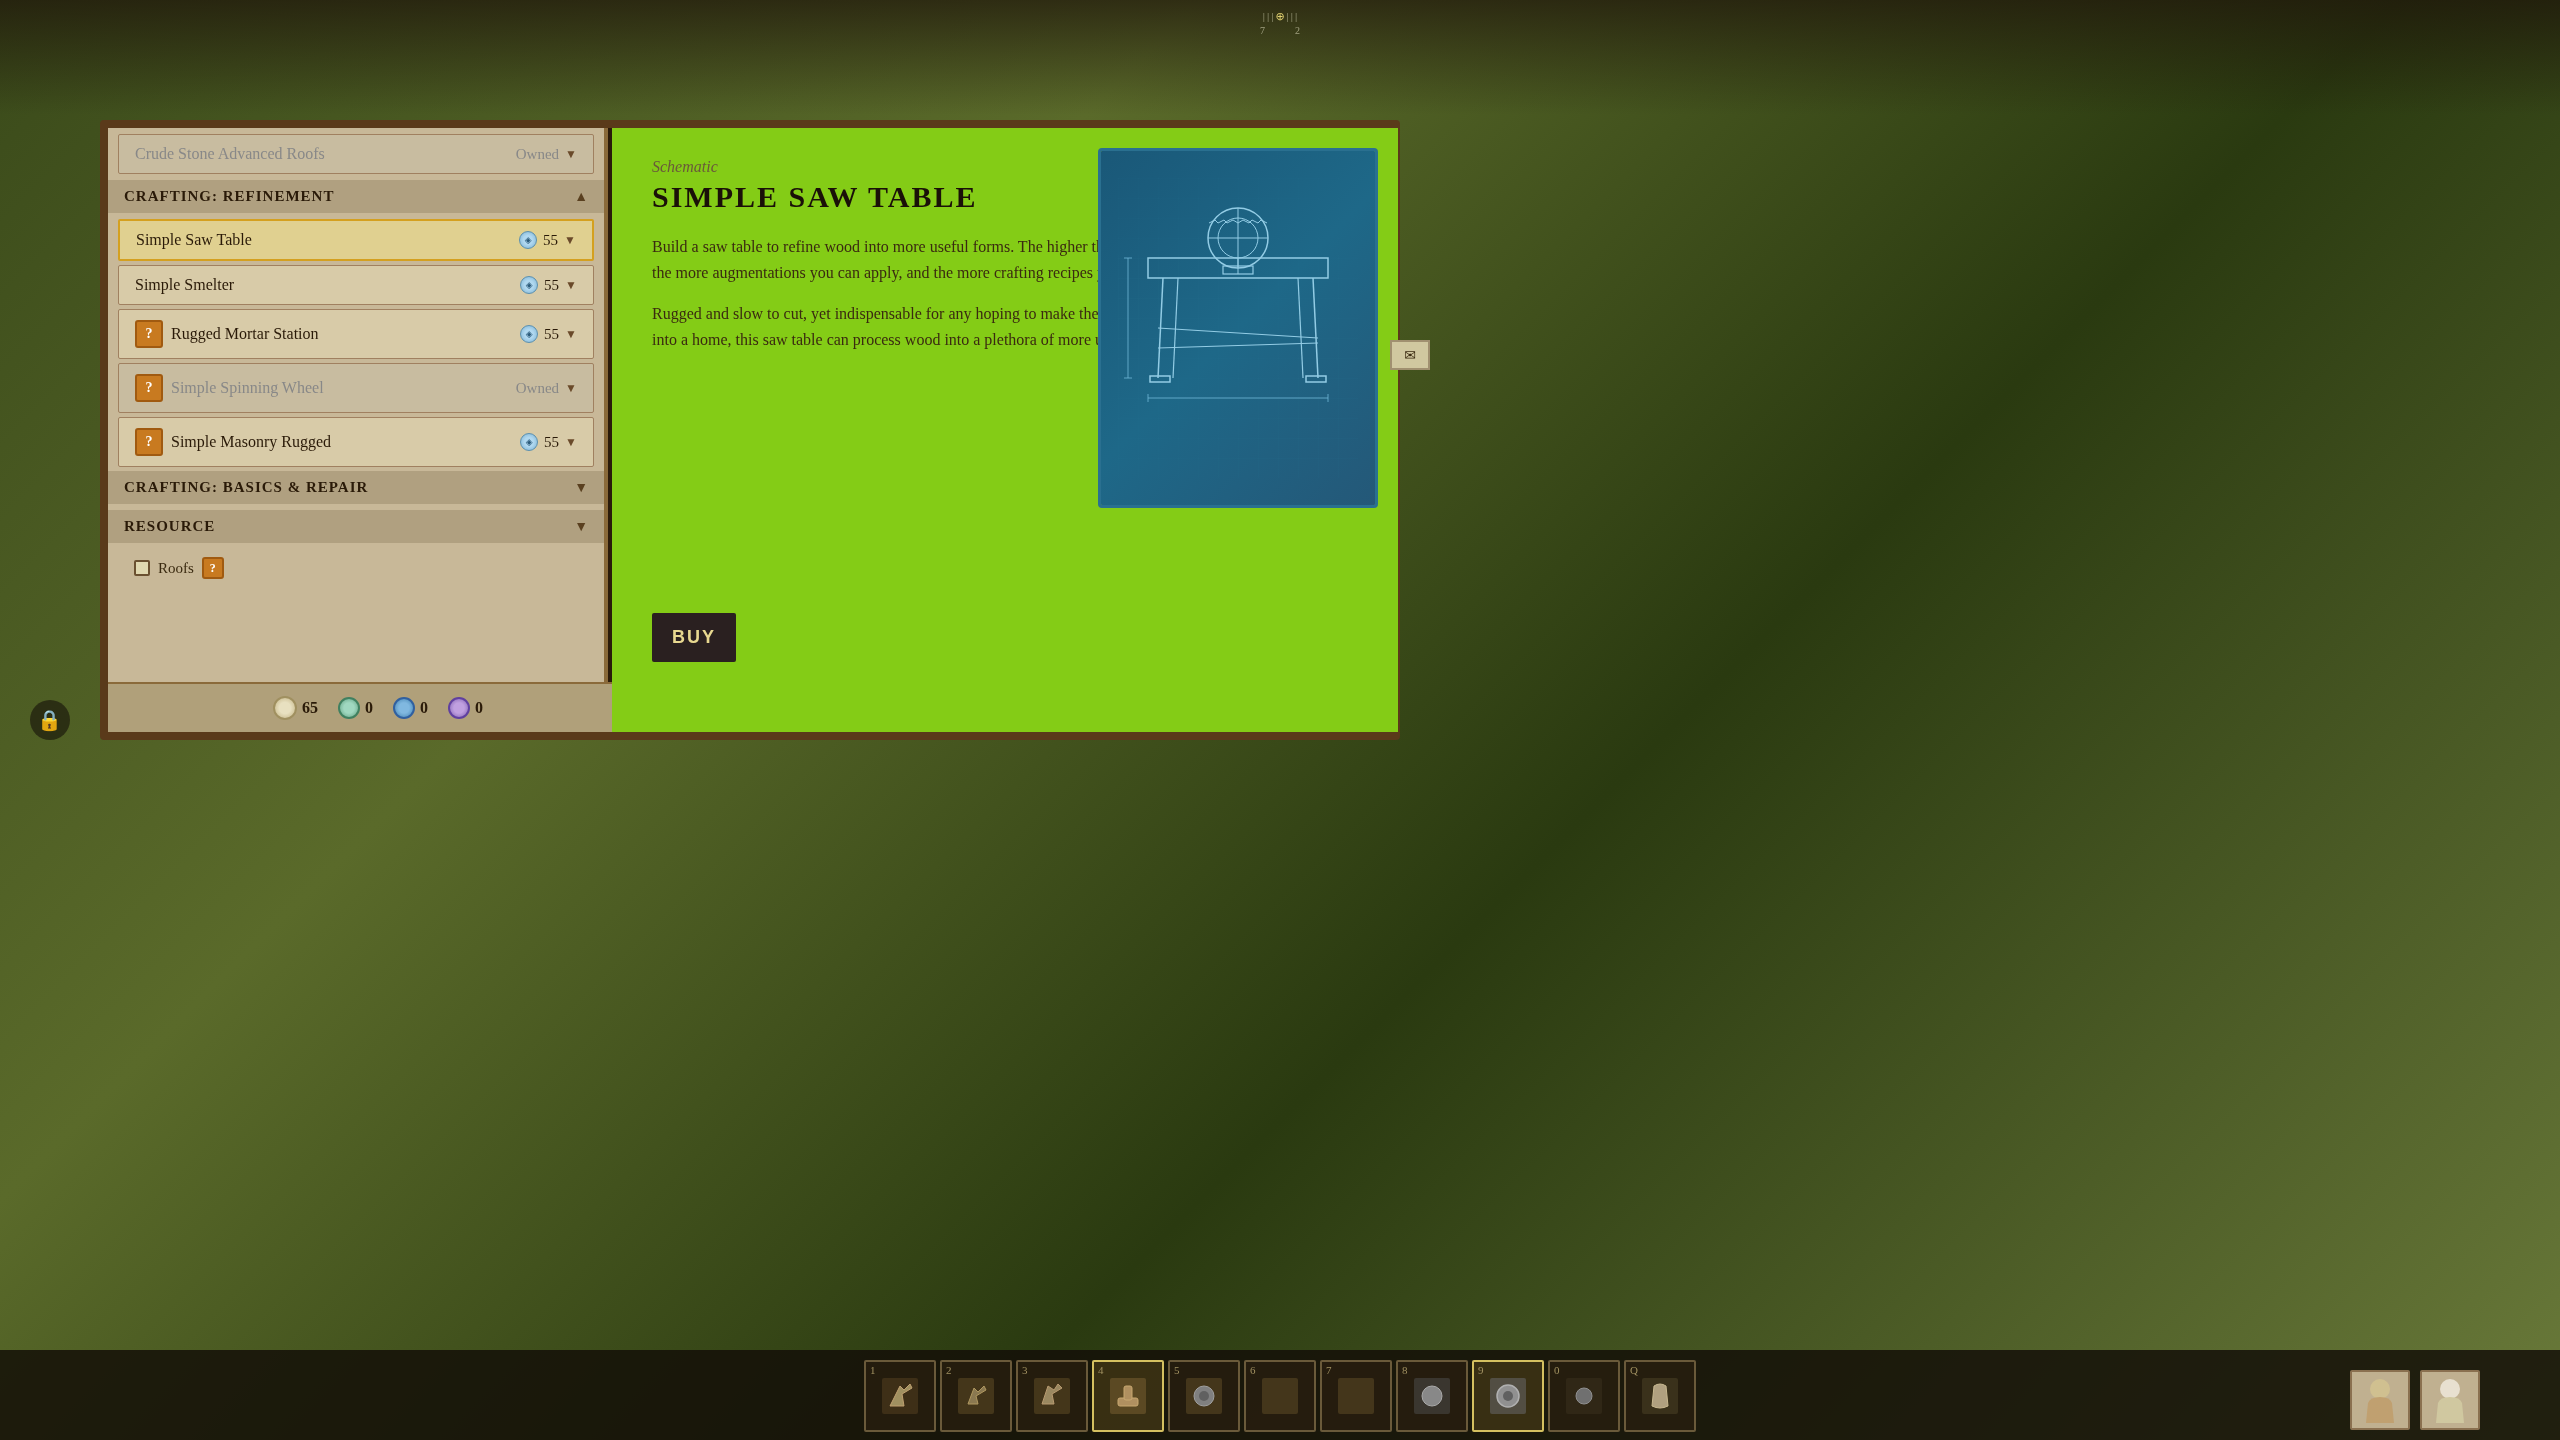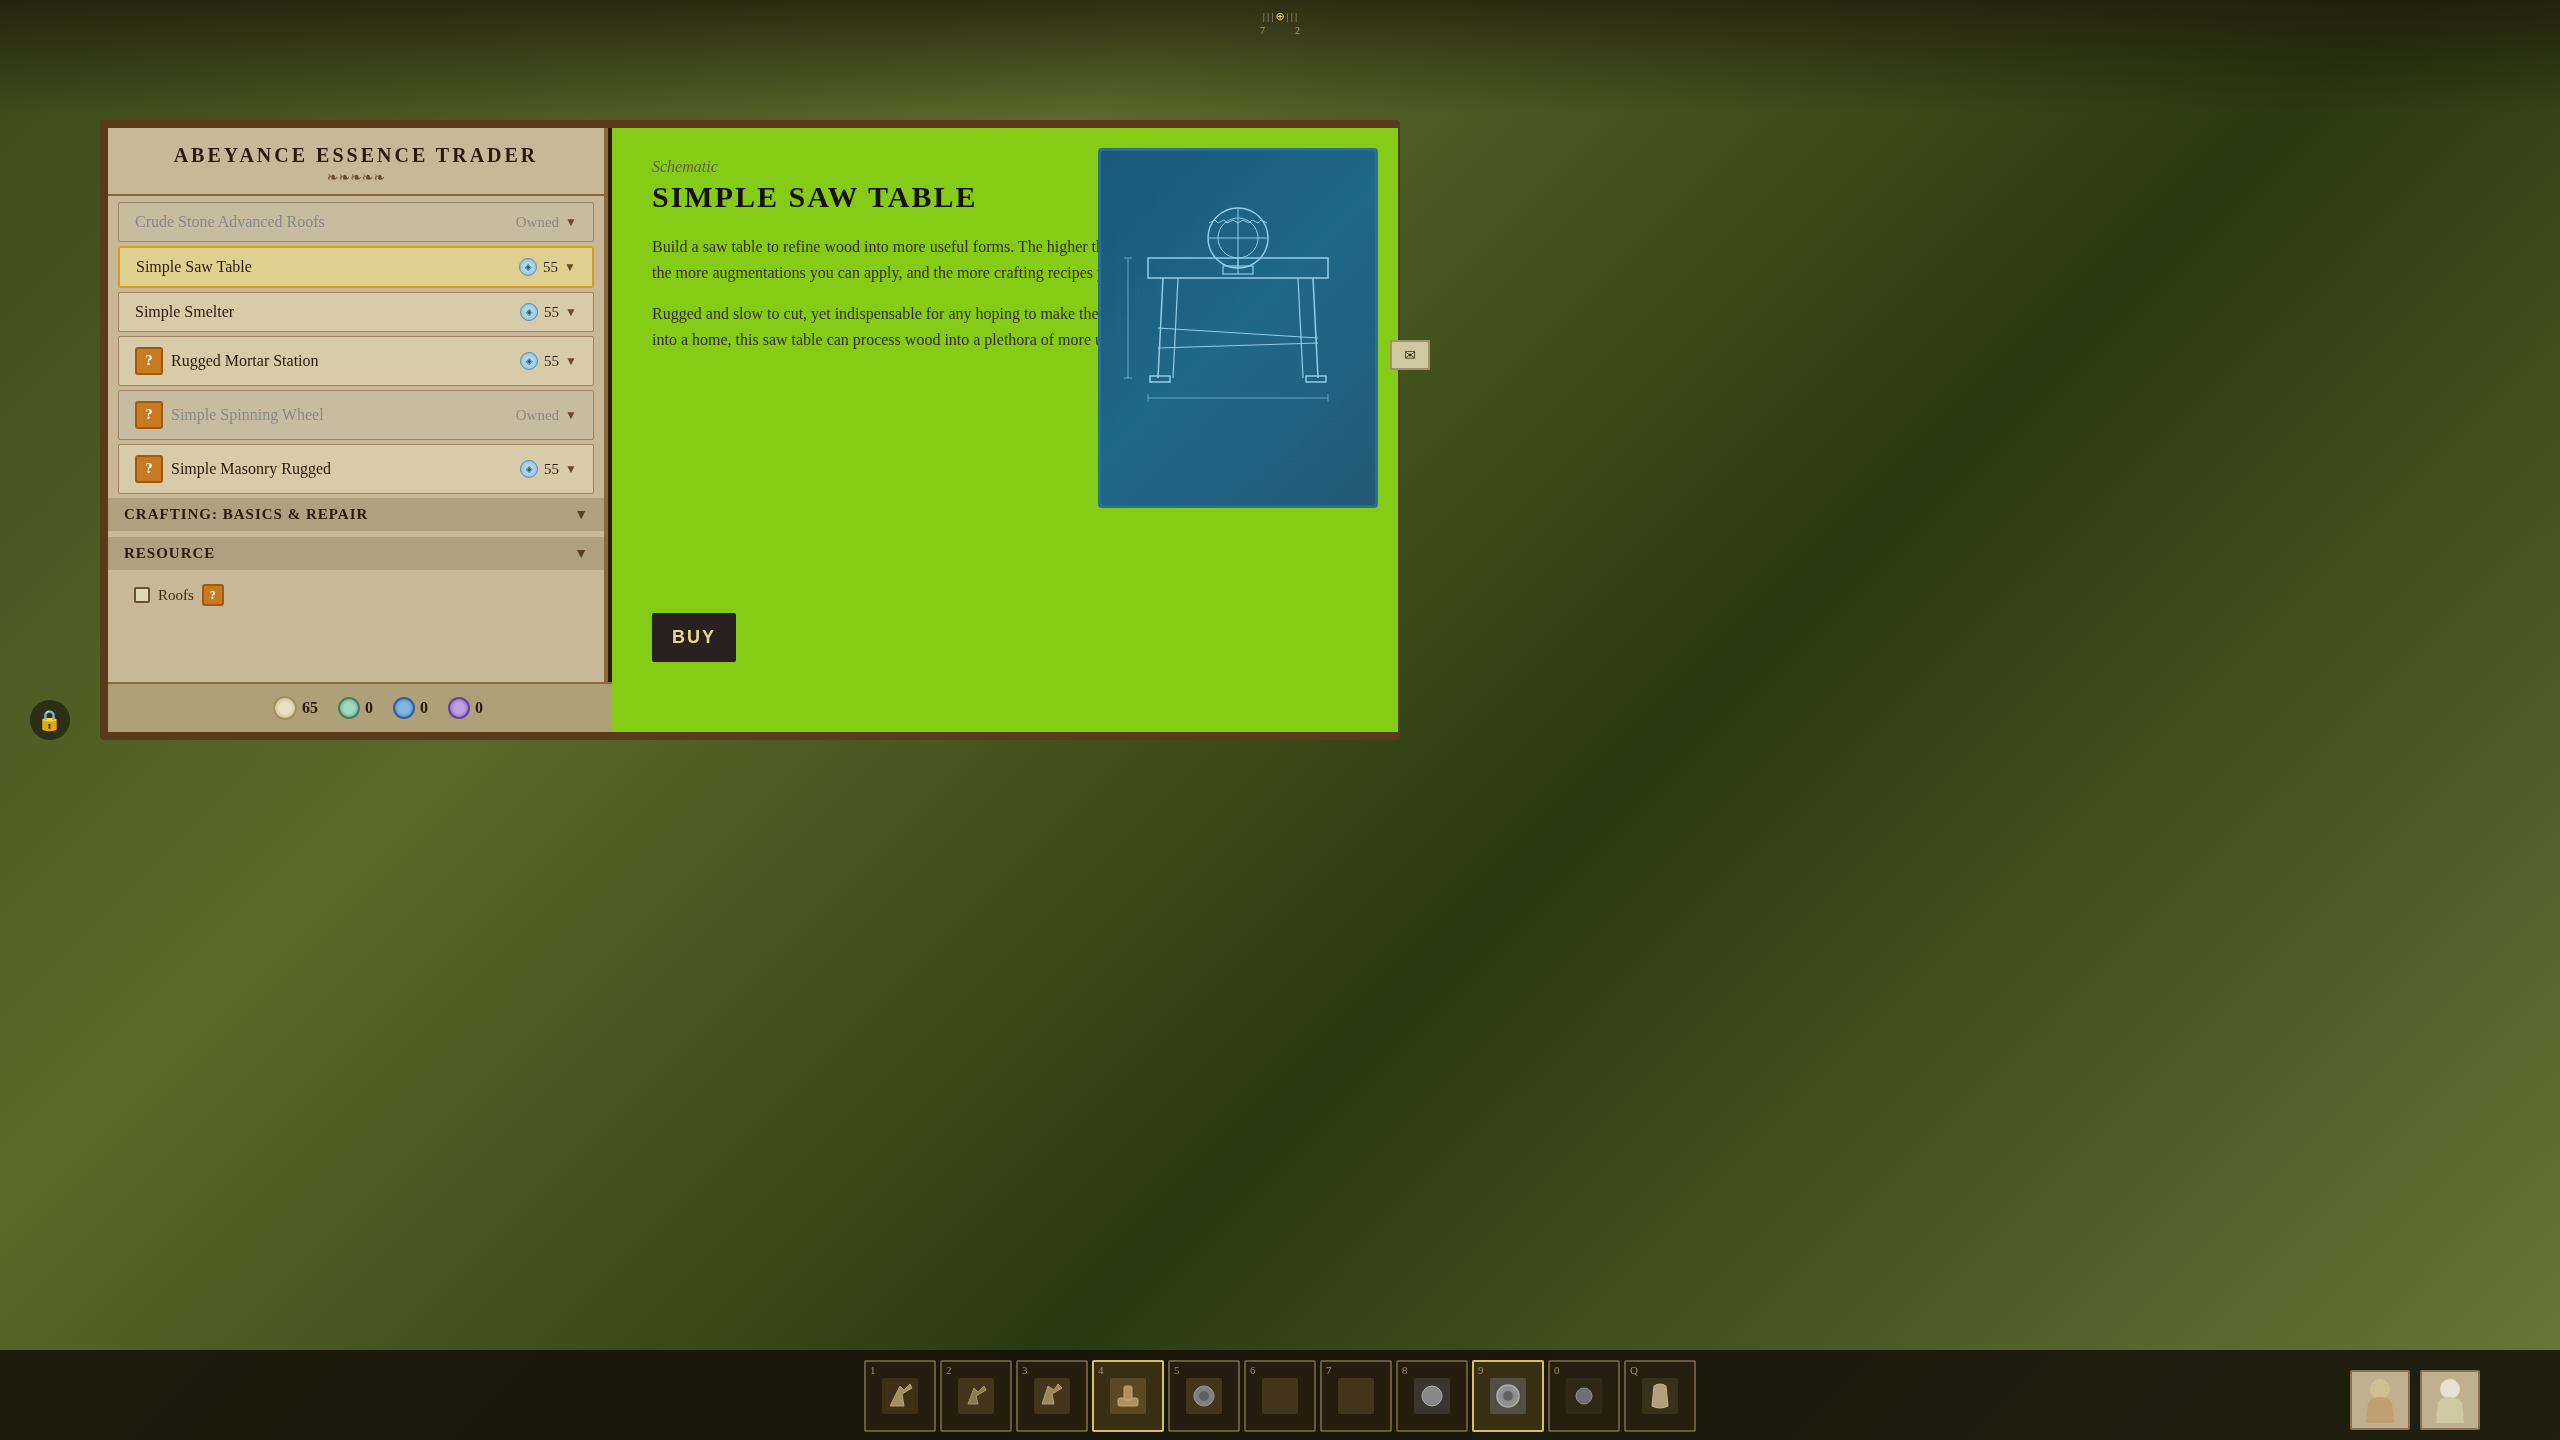--- a/index.html
+++ b/index.html
@@ -557,37 +557,37 @@
 </div>
 
 <div class="lock-icon-side">
   🔒
 </div>
 
 <div class="main-frame">
 
   <div class="left-panel">
 
-    <div class="trader-title-area">
-      <div class="trader-title">ABEYANCE ESSENCE TRADER</div>
-      <div class="trader-decoration">❧❧❧❧❧</div>
-    </div>
 
     <div class="list-area">
 
       <div class="dropdown-item owned" style="margin-top:6px">
         <span class="dropdown-item-text">
           <span>Crude Stone Advanced Roofs</span>
         </span>
         <div class="dropdown-item-right">
           <span>Owned</span>
           <span class="chevron">▼</span>
         </div>
       </div>
 
+      <div class="section-header">
+        <span class="section-header-text">CRAFTING: REFINEMENT</span>
+        <span class="section-arrow">▲</span>
+      </div>
 
       <div class="dropdown-item selected">
         <span class="dropdown-item-text">Simple Saw Table</span>
         <div class="dropdown-item-right">
           <span class="coin-icon">◈</span>
           <span>55</span>
           <span class="chevron">▼</span>
         </div>
       </div>
 

